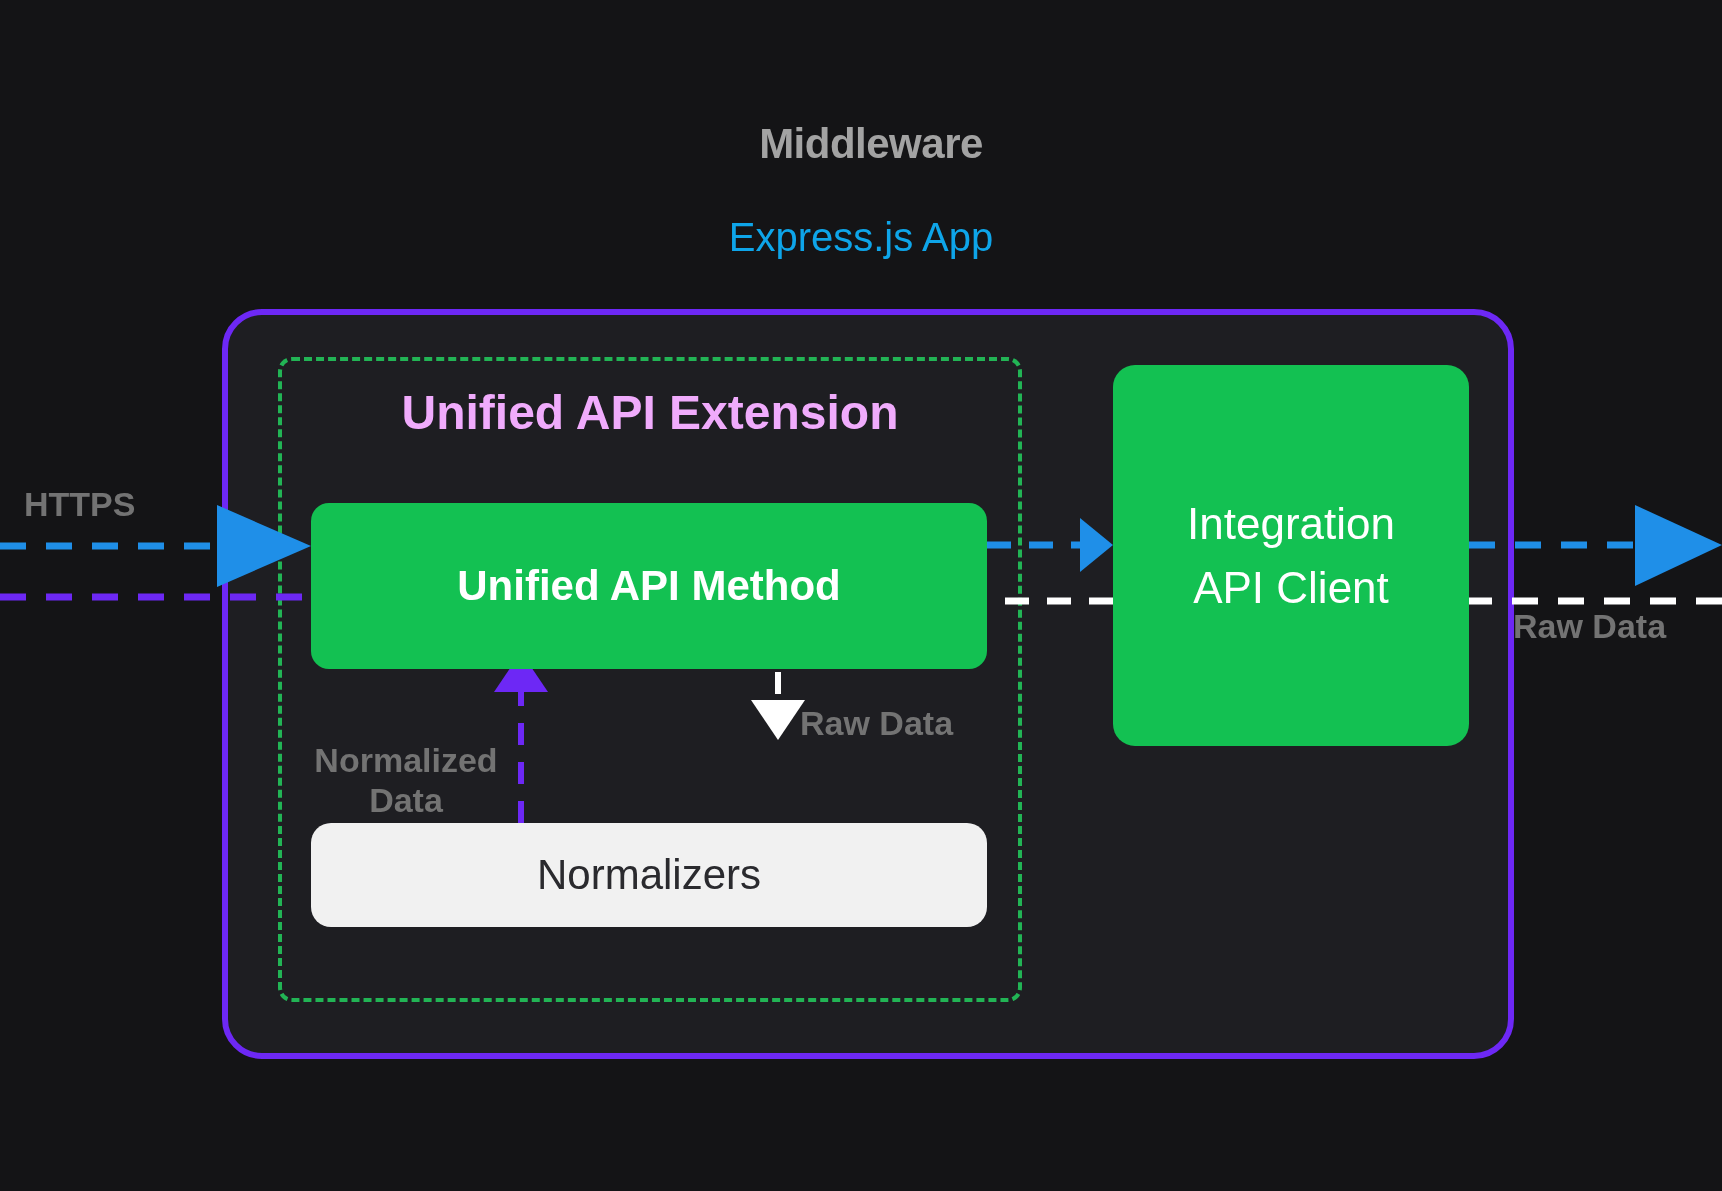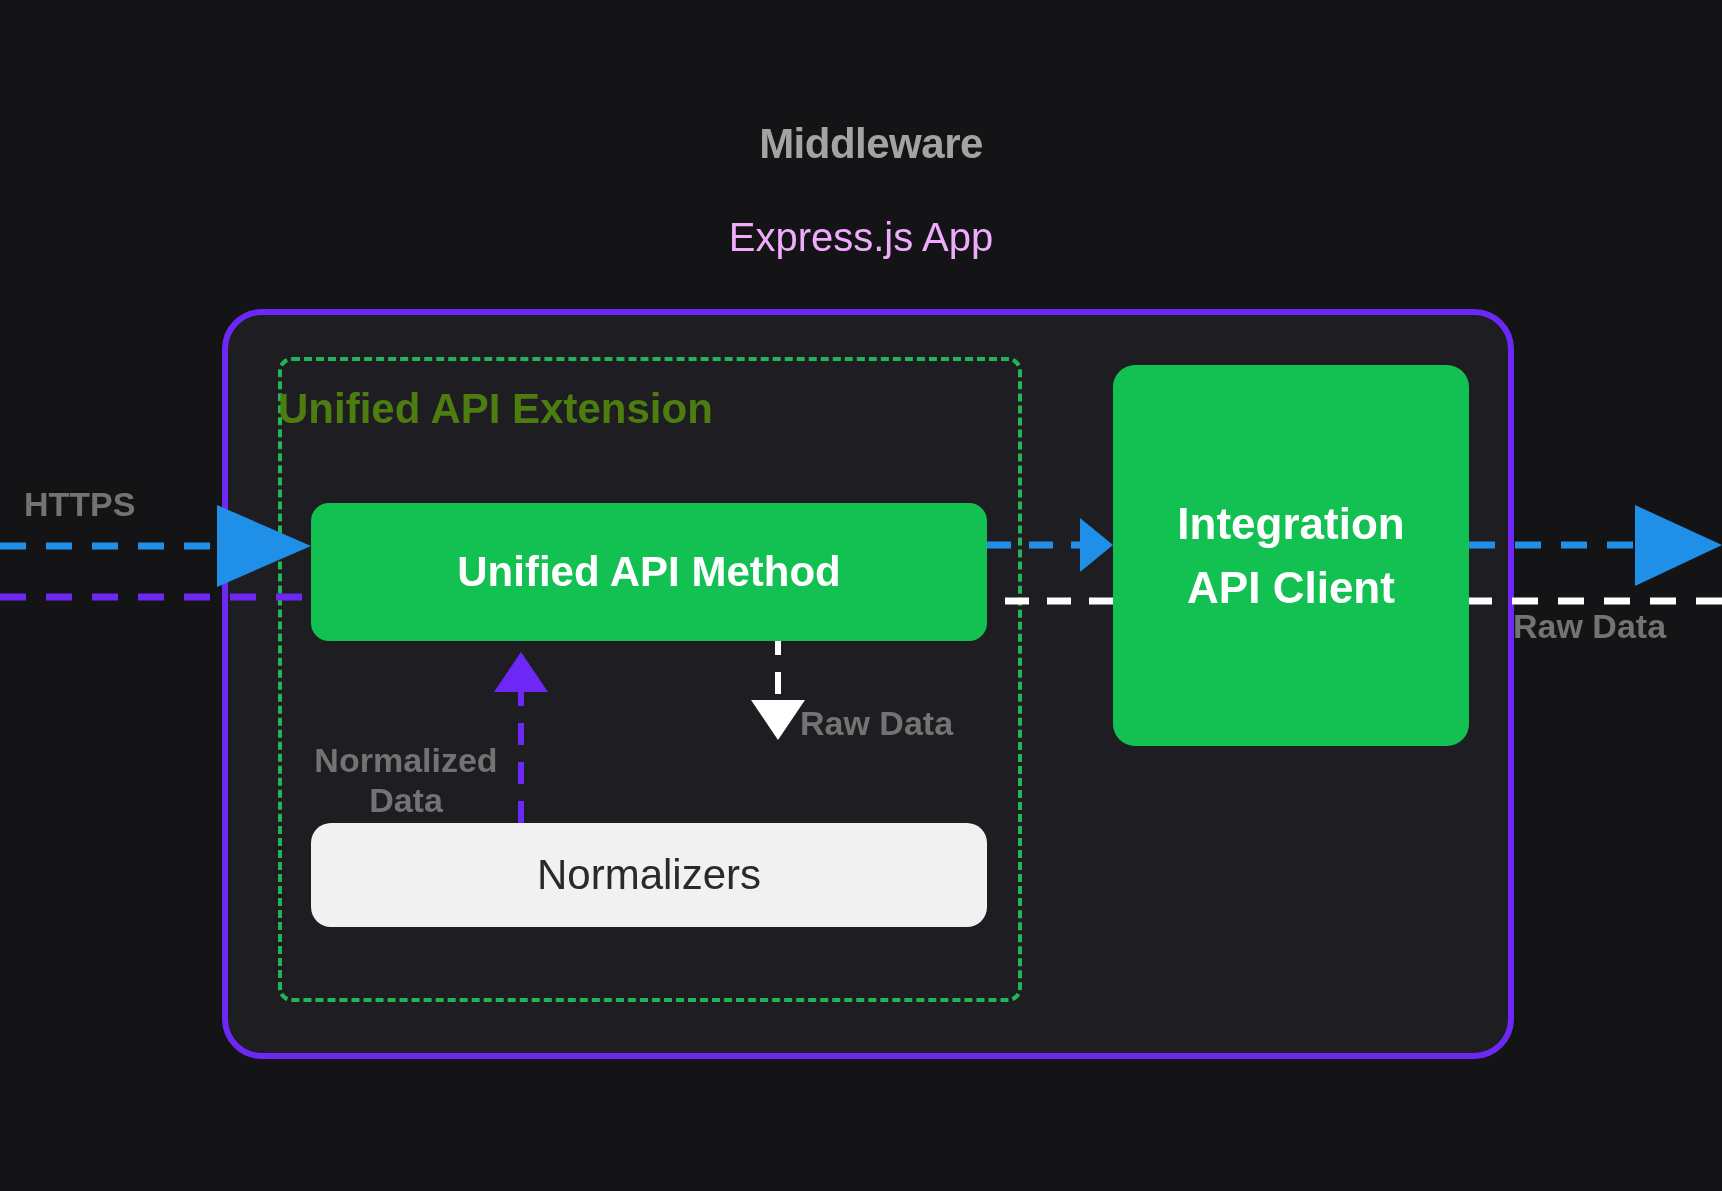--- a/index.html
+++ b/index.html
@@ -27,21 +27,21 @@
     color: #a3a3a3;
     font-weight: bold;
     font-size: 42px;
     letter-spacing: -0.5px;
   }
   .subtitle {
     position: absolute;
     left: 0;
     width: 1722px;
     text-align: center;
-    color: #f0abfc;
+    color: #0ea5e9;
     font-weight: normal;
     font-size: 40px;
   }
 
   
   .outer-box {
     position: absolute;
     left: 222px;
     top: 309px;
     width: 1292px;
@@ -62,24 +62,24 @@
     border: 4px dashed #22b455;
     border-radius: 14px;
     background: transparent;
     box-sizing: border-box;
   }
   .inner-title {
     position: absolute;
     left: 278px;
     top: 385px;
     width: 744px;
-    text-align: left;
-    color: #4d7c0f;
-    font-weight: bold;
-    font-size: 42px;
+    text-align: center;
+    color: #f0abfc;
+    font-weight: bold;
+    font-size: 48px;
   }
 
   
   .node {
     position: absolute;
     box-sizing: border-box;
     display: flex;
     flex-direction: column;
     align-items: center;
     justify-content: center;
@@ -92,31 +92,31 @@
   }
   .node-light {
     background: #f1f1f1;
     color: #2a2a2e;
   }
 
   #unified-api-method {
     left: 311px;
     top: 503px;
     width: 676px;
-    height: 138px;
+    height: 166px;
     font-size: 42px;
     font-weight: bold;
   }
   #integration-api-client {
     left: 1113px;
     top: 365px;
     width: 356px;
     height: 381px;
     font-size: 44px;
-    font-weight: bold;
+    font-weight: normal;
     border-radius: 22px;
     line-height: 1.45;
   }
   #normalizers {
     left: 311px;
     top: 823px;
     width: 676px;
     height: 104px;
     font-size: 42px;
     font-weight: normal;

